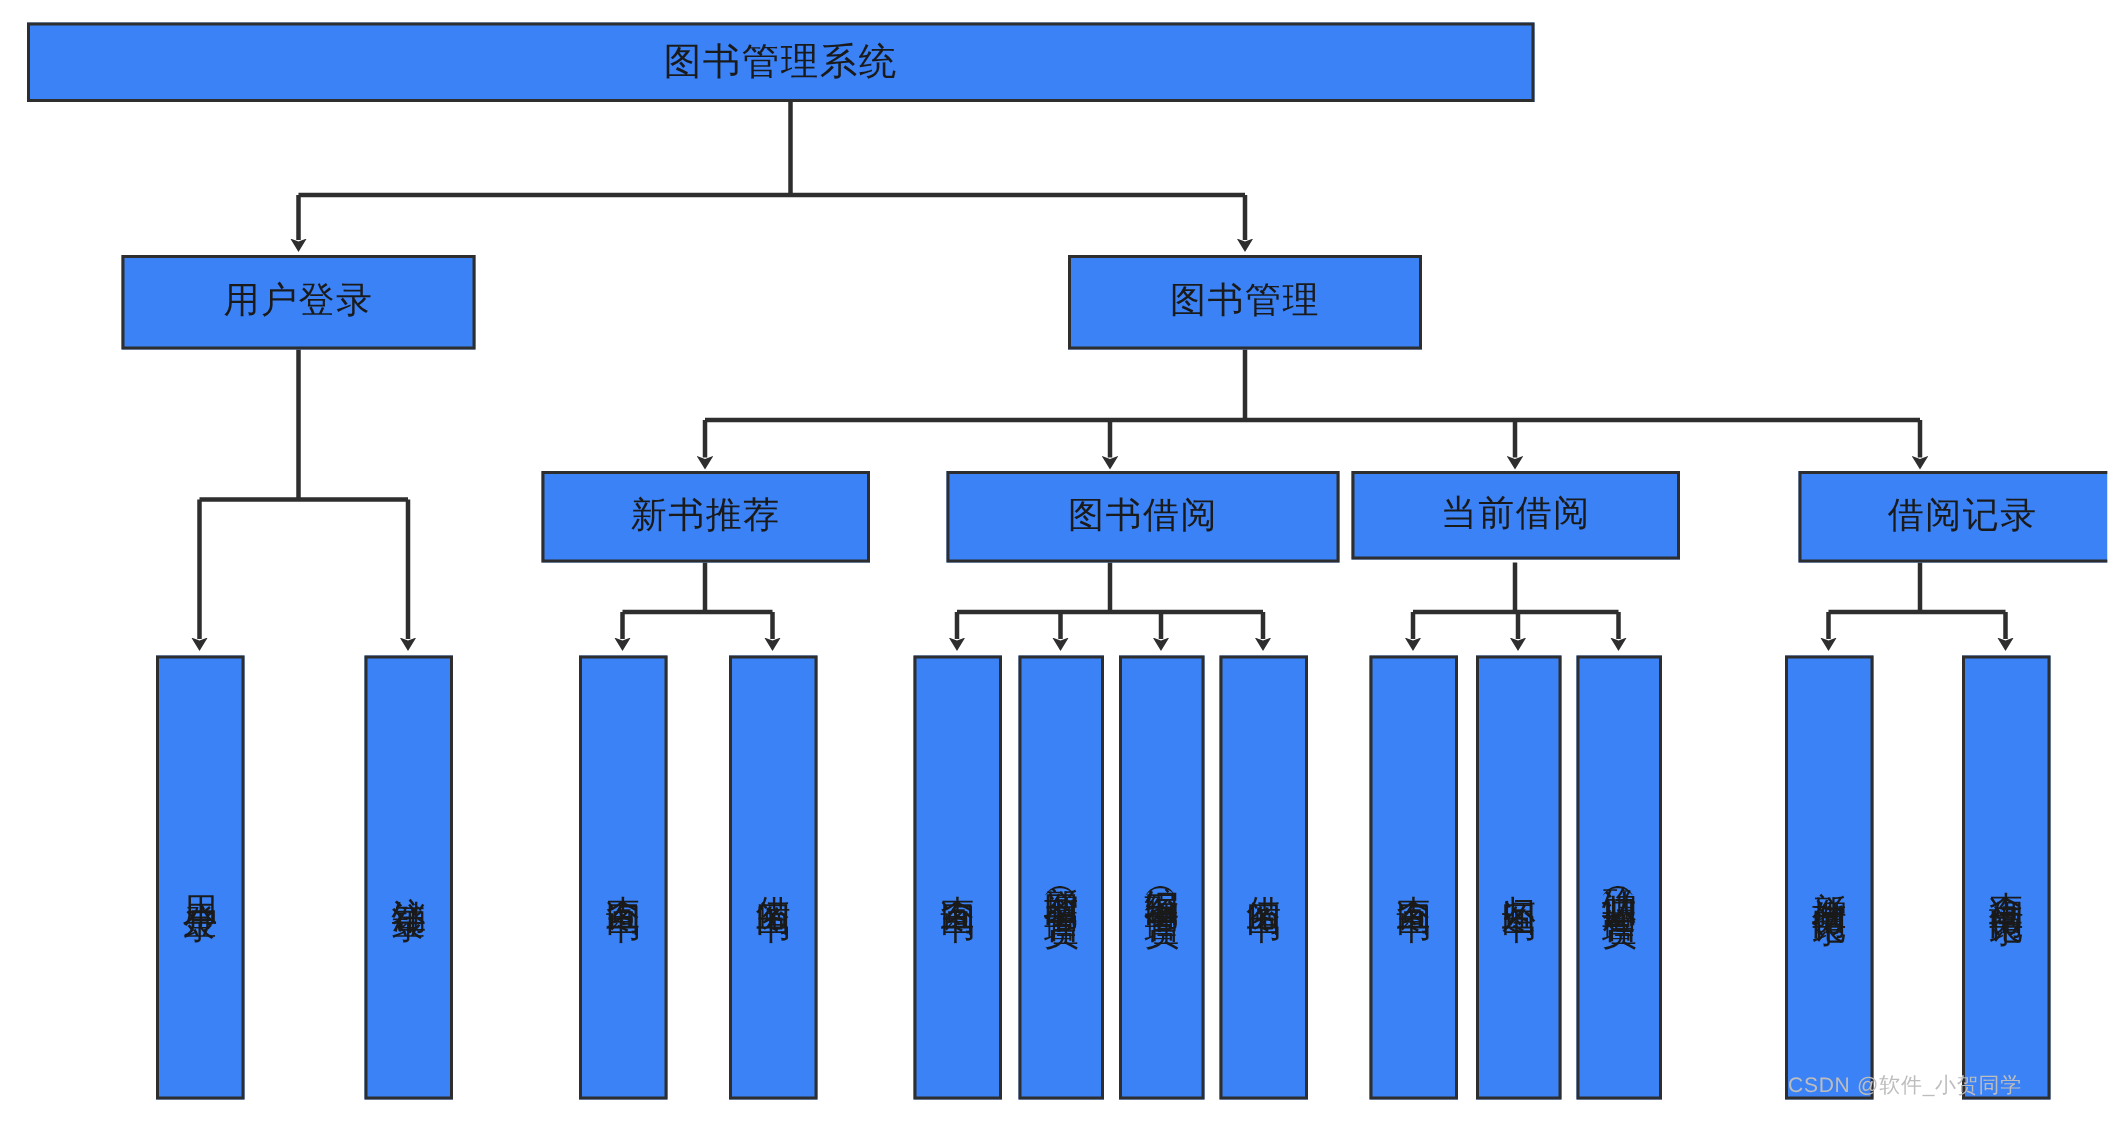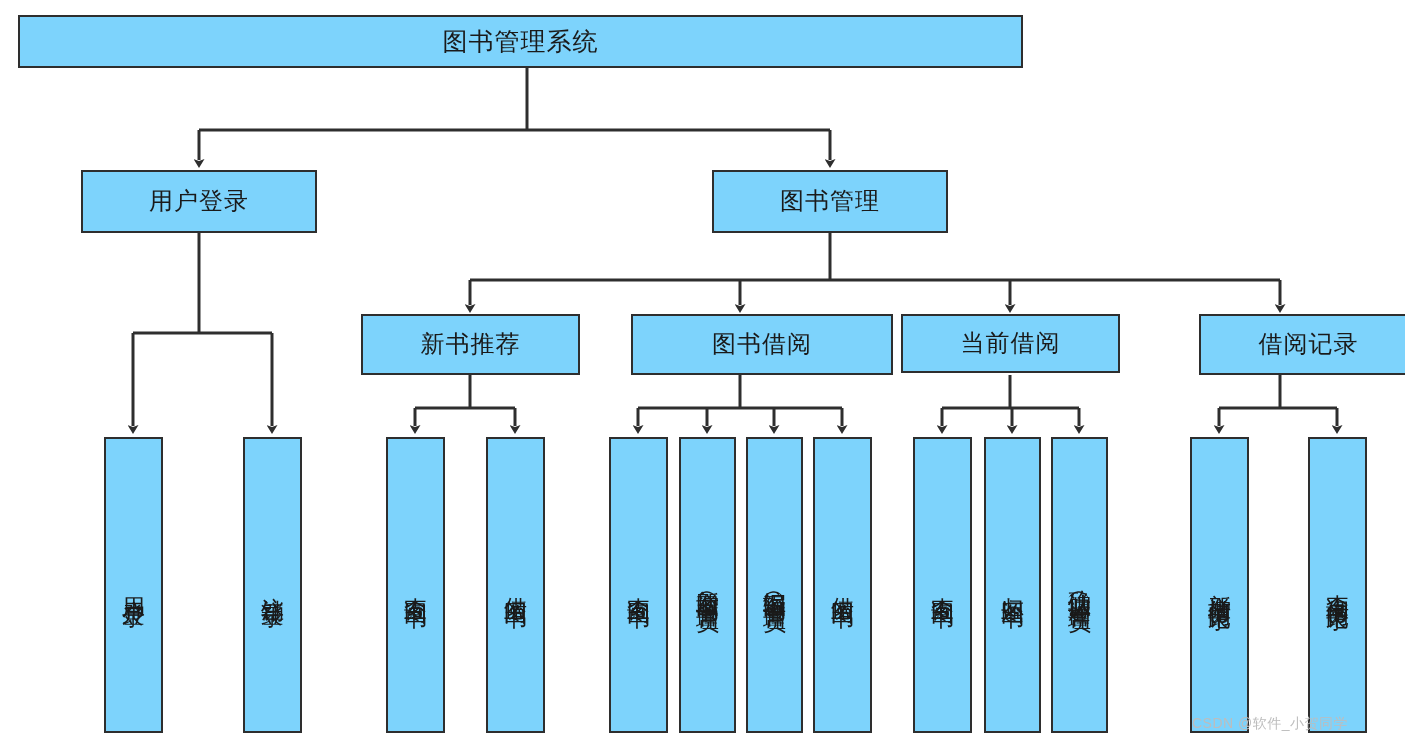--- a/index.html
+++ b/index.html
@@ -22,21 +22,21 @@
     left: 0;
     top: 0;
     width: 1405px;
     height: 747px;
     pointer-events: none;
   }
   .node {
     position: absolute;
     box-sizing: border-box;
     border: 2.5px solid #2e2e2e;
-    background: #7dd3fc;
+    background: #3b82f6;
     display: flex;
     align-items: center;
     justify-content: center;
     color: #1a1a1a;
   }
   .node .label {
     display: block;
     text-align: center;
     letter-spacing: 1px;
   }

